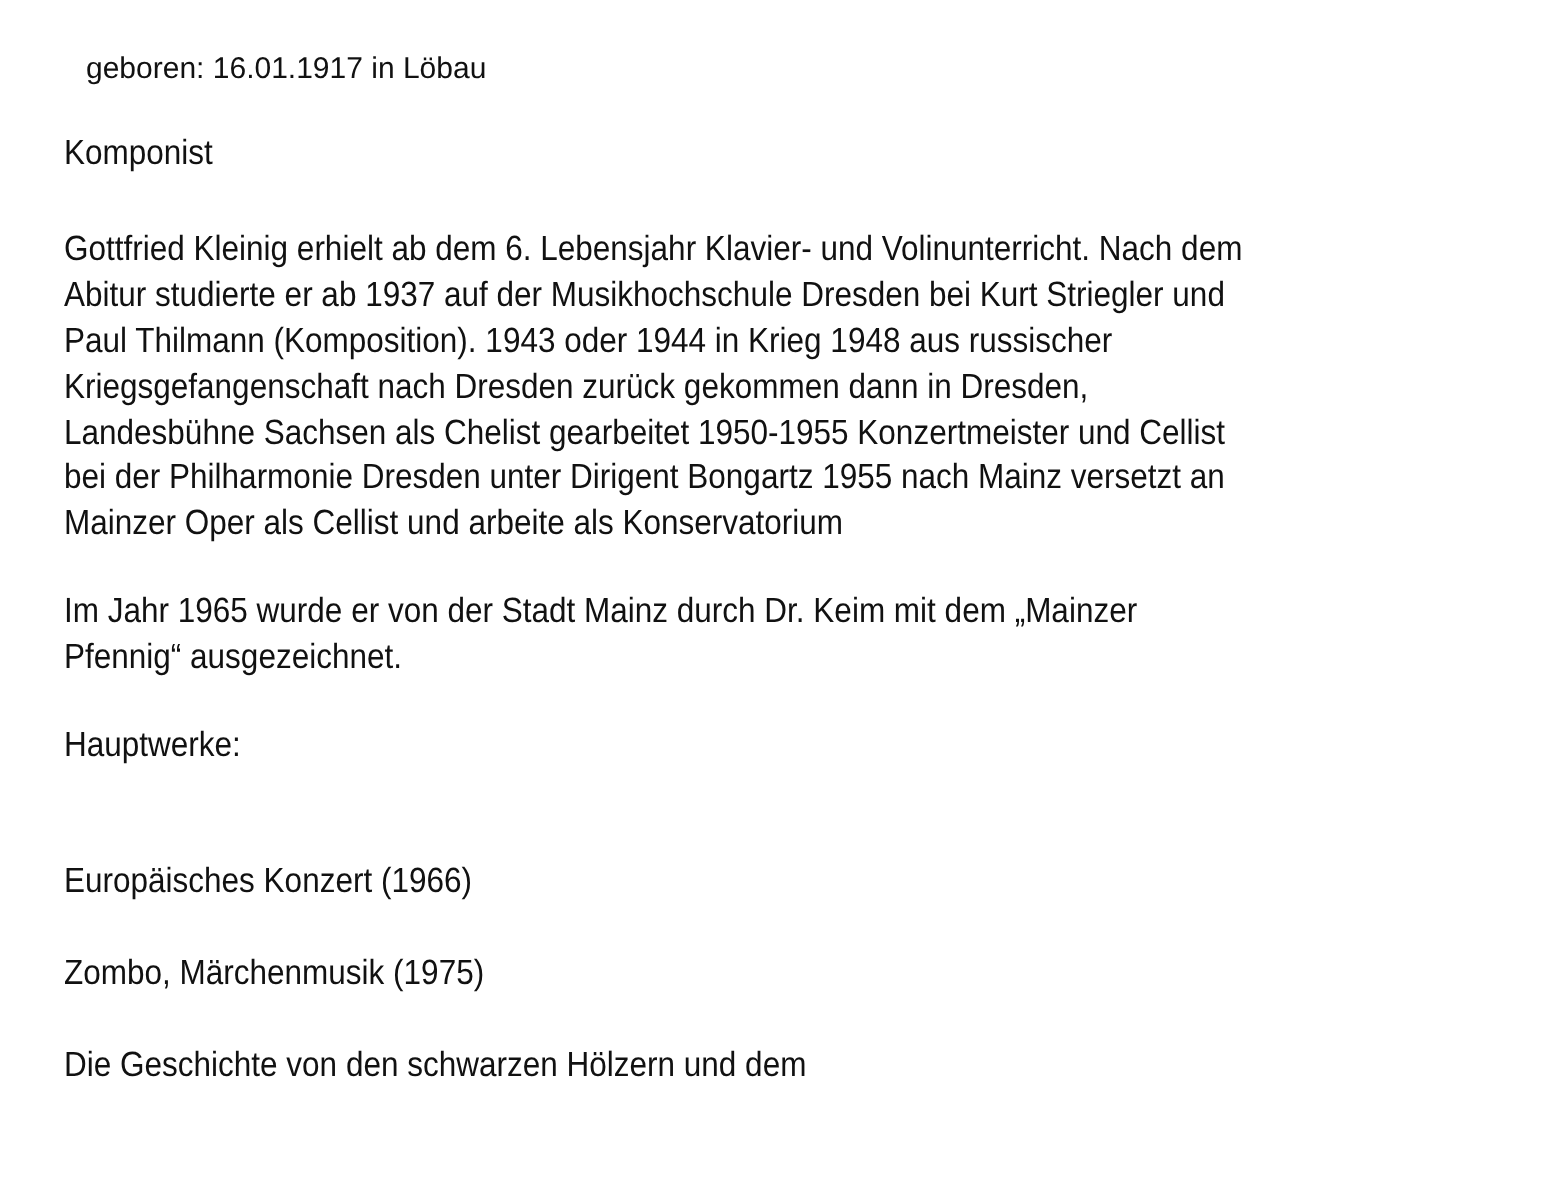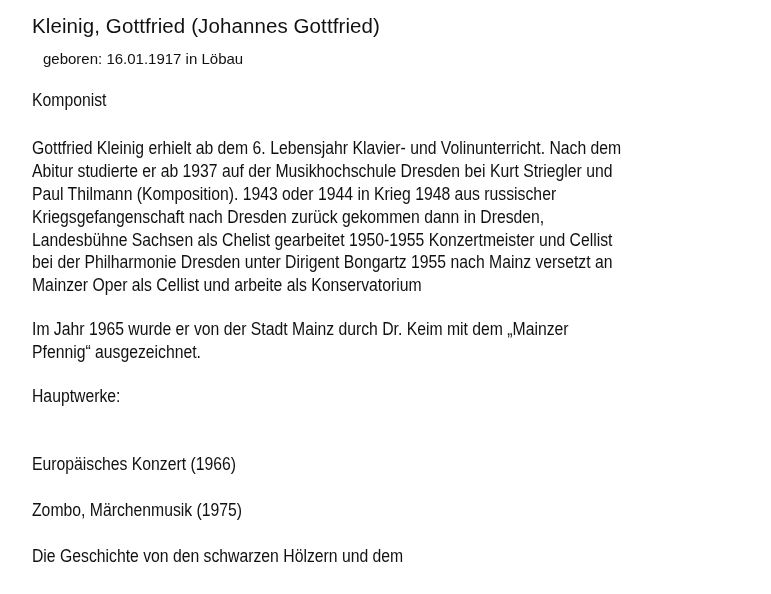--- a/index.html
+++ b/index.html
@@ -56,21 +56,20 @@
       padding: 0;
     }
     .works li {
       display: block;
     }
   </style>
 </head>
 <body>
 
 <div class="page">
-  <h1 class="title">Kleinig, Gottfried (Johannes Gottfried)</h1>
   <p class="meta">geboren: 16.01.1917 in Löbau</p>
 
   <p class="body-text profession" style="margin-top:21px">Komponist</p>
 
   <p class="body-text p1">Gottfried Kleinig erhielt ab dem 6. Lebensjahr Klavier- und Volinunterricht. Nach dem
 Abitur studierte er ab 1937 auf der Musikhochschule Dresden bei Kurt Striegler und
 Paul Thilmann (Komposition). 1943 oder 1944 in Krieg 1948 aus russischer
 Kriegsgefangenschaft nach Dresden zurück gekommen dann in Dresden,
 Landesbühne Sachsen als Chelist gearbeitet 1950-1955 Konzertmeister und Cellist
 bei der Philharmonie Dresden unter Dirigent Bongartz 1955 nach Mainz versetzt an

